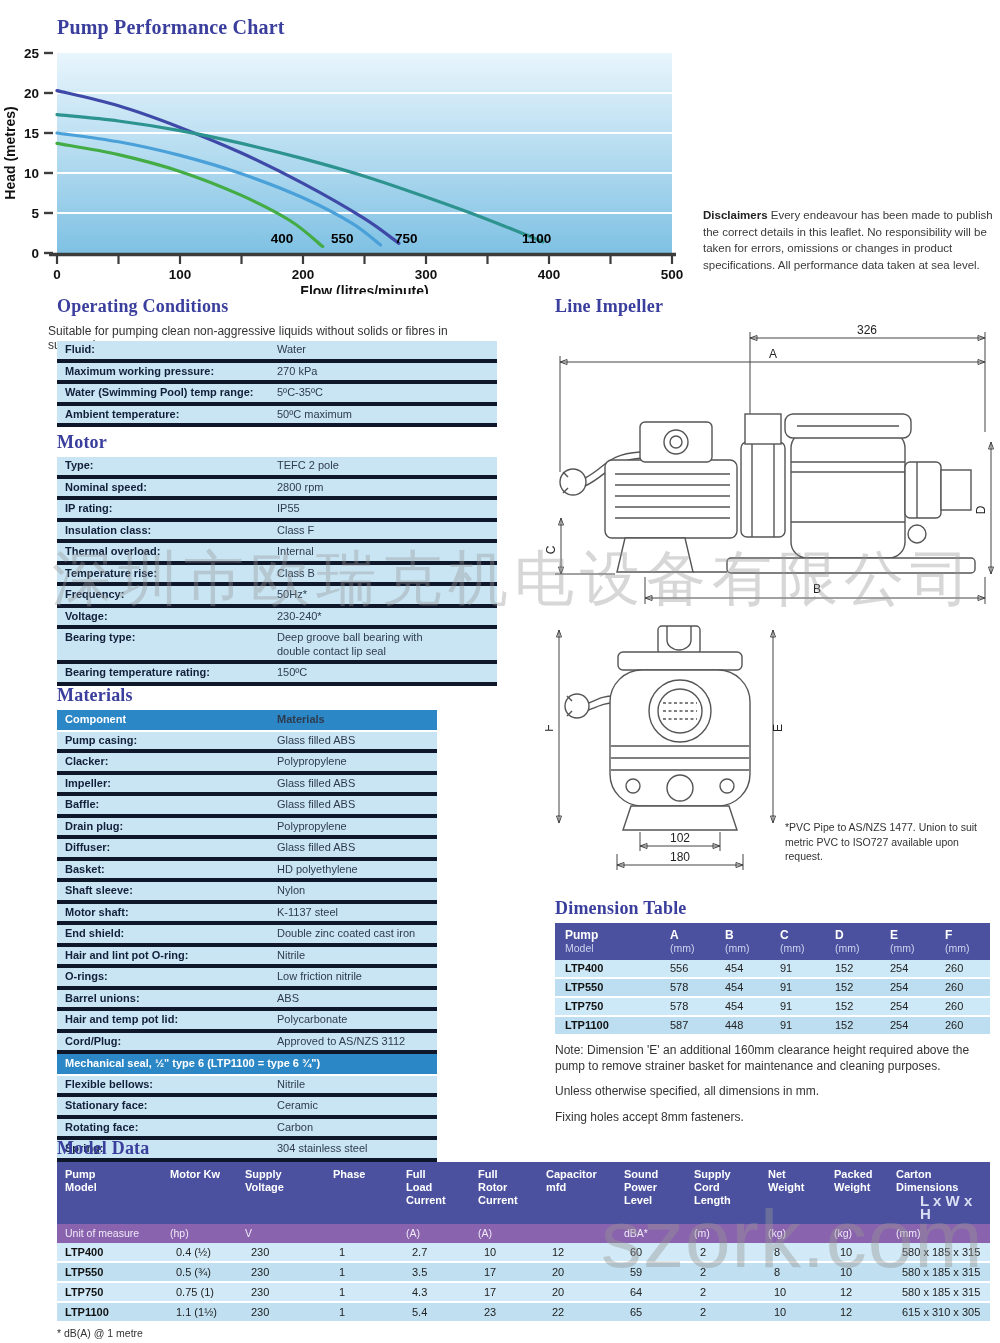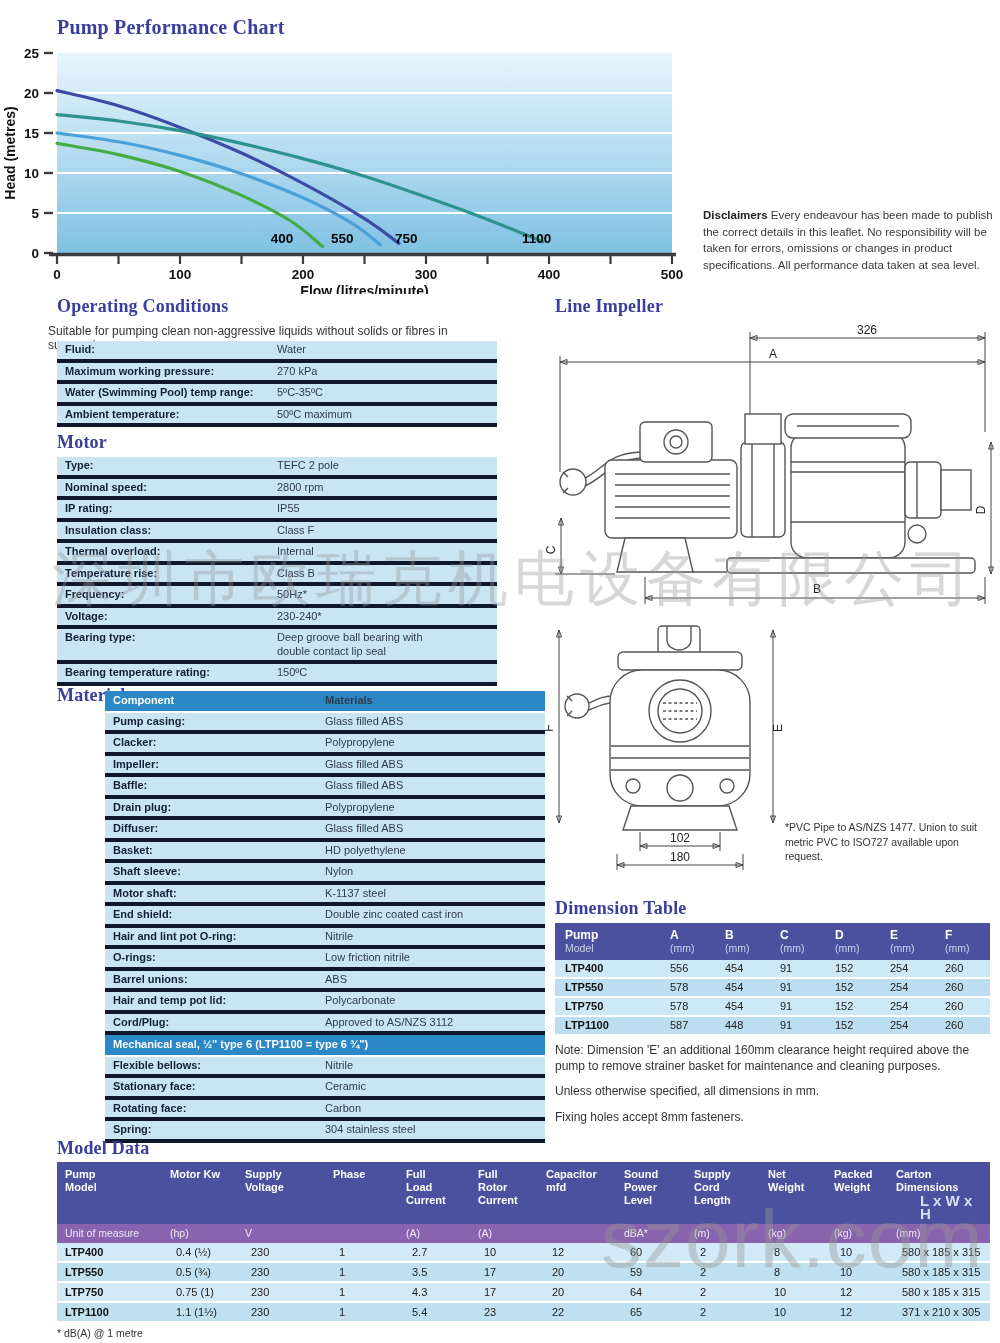--- a/index.html
+++ b/index.html
@@ -10,21 +10,21 @@
   #chart-title{left:57px;top:16px;font-size:20px;}
   #chart-svg{left:0;top:36px;}
   #disclaimer{left:703px;top:207px;width:292px;font-size:11.5px;line-height:1.45;color:#3a3a3a;}
   #disclaimer b{color:#222;}
   #oc-title{left:57px;top:296px;}
   #oc-intro{left:48px;top:324px;width:448px;font-size:12px;color:#333;}
   #oc-table{left:57px;top:341px;width:440px;}
   #motor-title{left:57px;top:432px;}
   #motor-table{left:57px;top:457px;width:440px;}
   #mat-title{left:57px;top:685px;}
-  #mat-table{left:57px;top:691px;width:440px;margin-left:48px;}
+  #mat-table{left:57px;top:710px;width:380px;}
   .kv-row{display:flex;background:#c9e5f4;border-bottom:4px solid #0f172a;padding:2px 8px;
           font-size:11px;line-height:13.5px;}
   .kv-label{width:212px;font-weight:bold;color:#121f38;flex:none;}
   .kv-value{flex:1;color:#2e3b4e;white-space:pre-line;}
   .mat-header{display:flex;background:#2c87c6;color:#fff;font-weight:bold;border-bottom:2px solid #fff;
           padding:3px 8px;font-size:11px;line-height:13.5px;}
   .mat-header .kv-label{color:#fff;}
   .mat-sub{background:#2c87c6;color:#fff;font-weight:bold;border-bottom:2px solid #fff;
           padding:3px 8px;font-size:11px;line-height:13.5px;}
   #ld-title{left:555px;top:296px;}
@@ -565,20 +565,20 @@
         <div class="cell">1.1 (1½)</div>
         <div class="cell">230</div>
         <div class="cell">1</div>
         <div class="cell">5.4</div>
         <div class="cell">23</div>
         <div class="cell">22</div>
         <div class="cell">65</div>
         <div class="cell">2</div>
         <div class="cell">10</div>
         <div class="cell">12</div>
-        <div class="cell">371 x 210 x 305</div>
+        <div class="cell">615 x 310 x 305</div>
       </div>
     </div>
   <div class="abs" id="md-footnote">* dB(A) @ 1 metre</div>
 
   <div class="abs" id="wm-cn">深圳市欧瑞克机电设备有限公司</div>
   <div class="abs" id="wm-site">szork.com</div>
 </div>
 
 </body></html>

